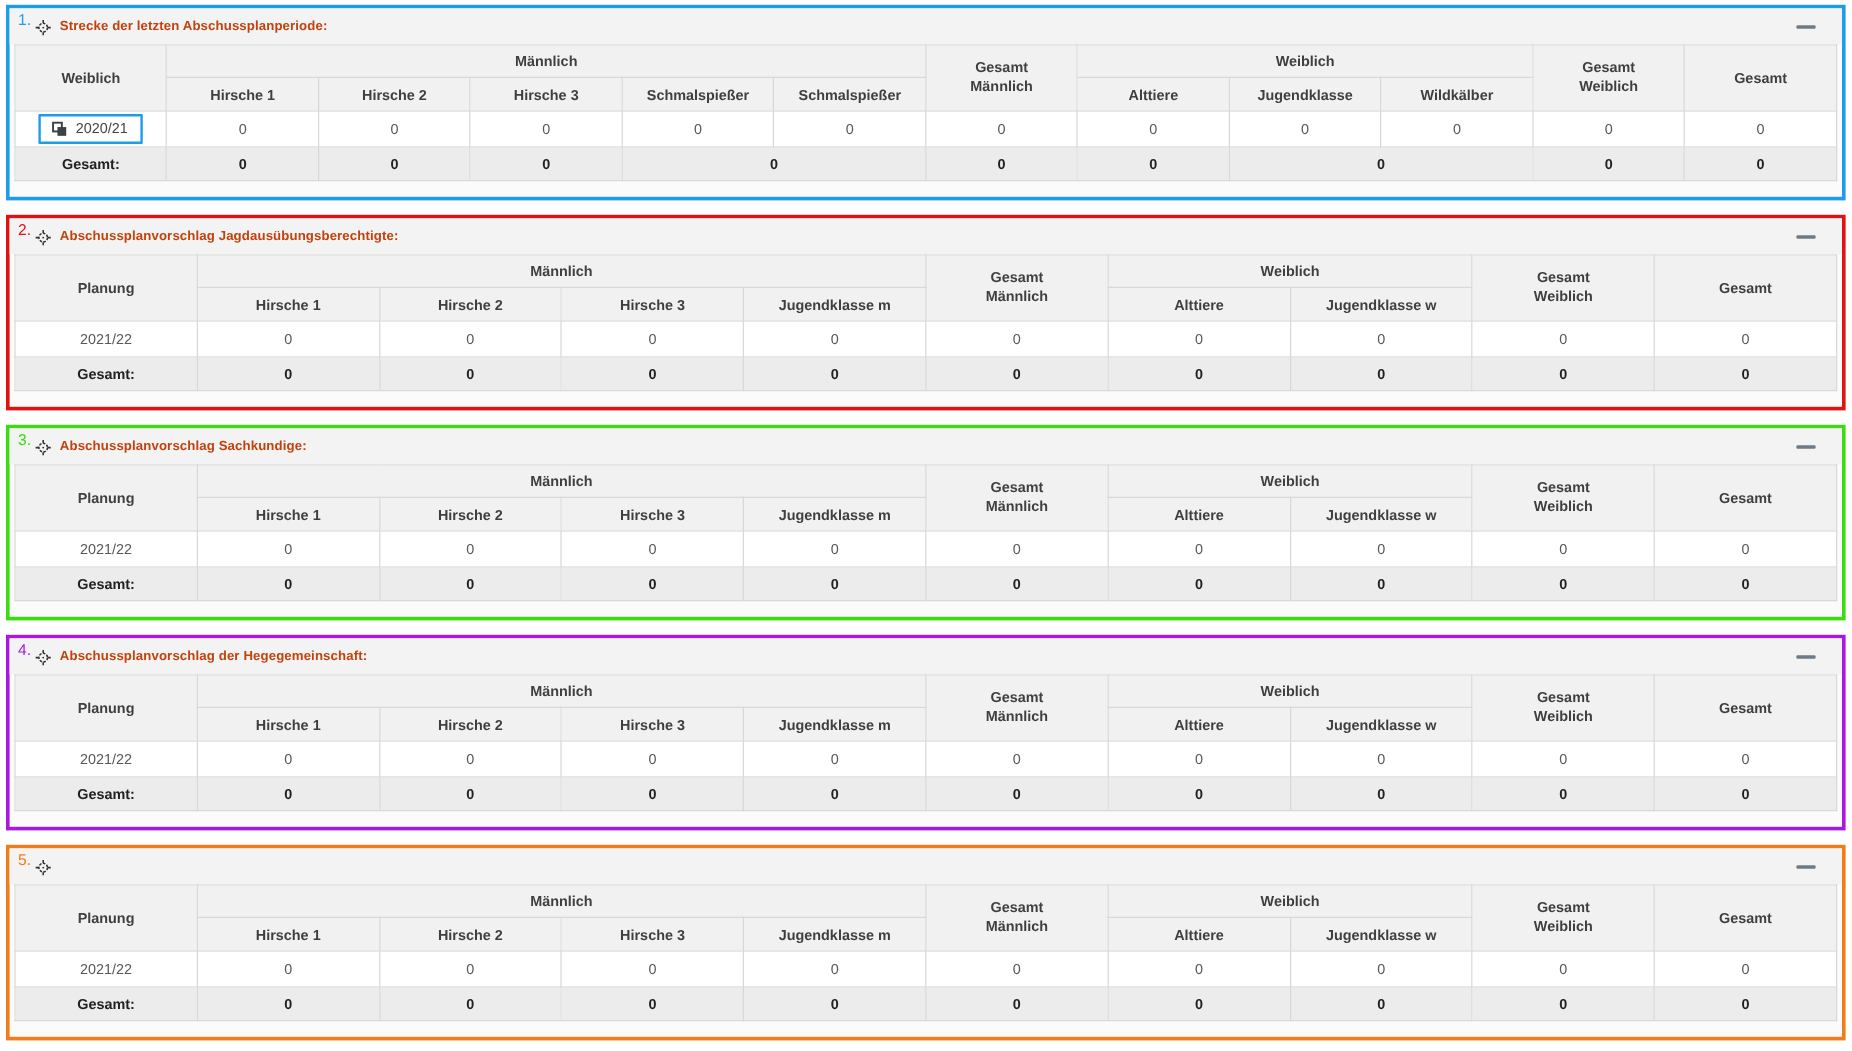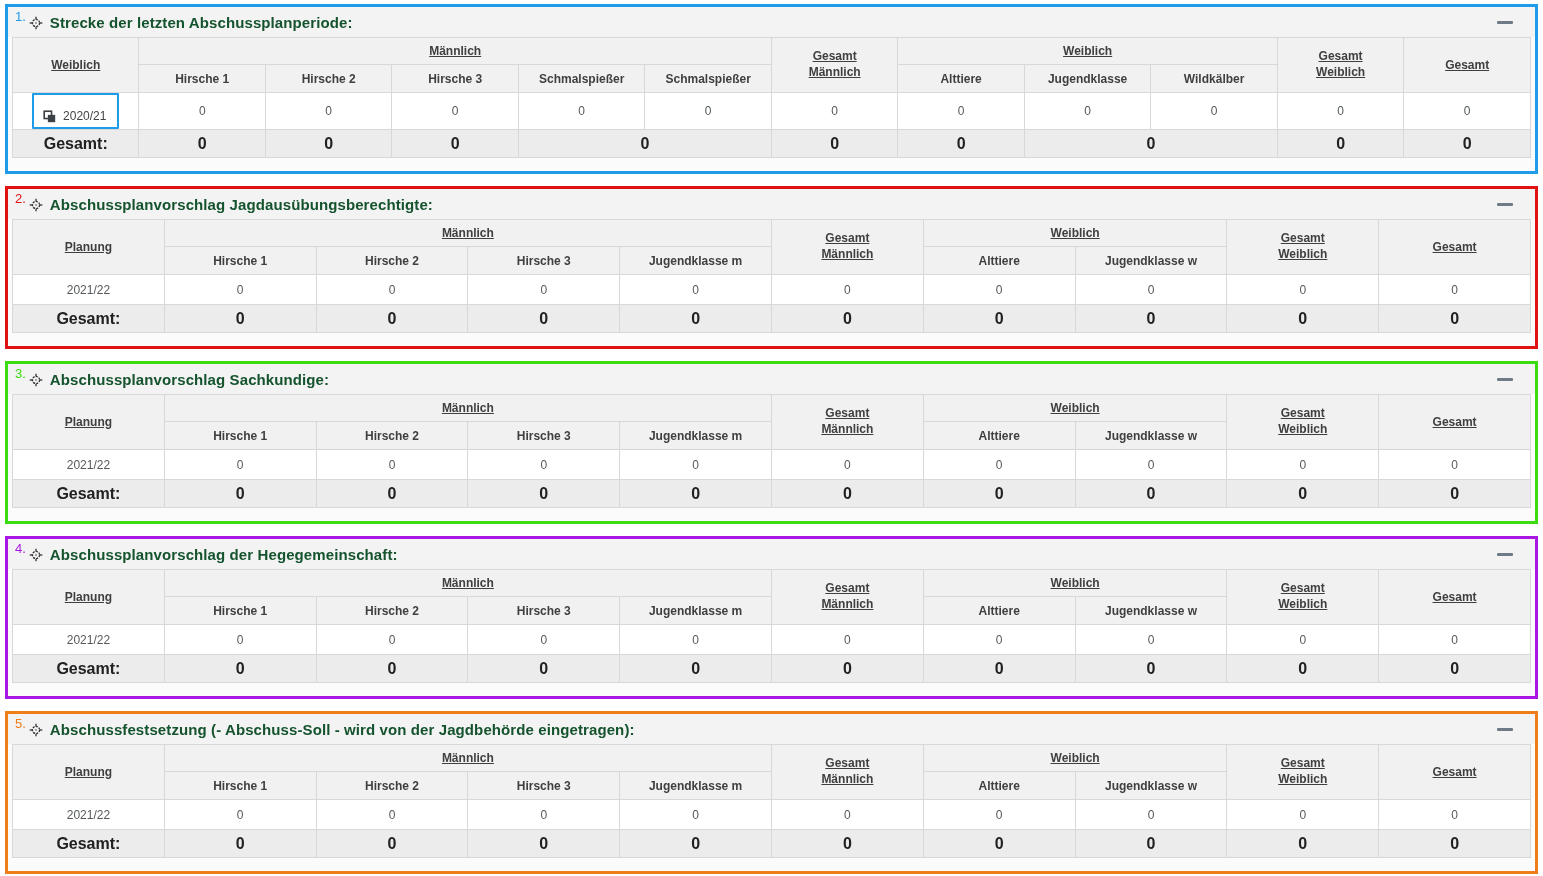--- a/index.html
+++ b/index.html
@@ -5,36 +5,36 @@
   * { box-sizing: border-box; }
   html,body { margin:0; padding:0; background:#fff; }
   body { font-family:"Liberation Sans", sans-serif; width:1543px; }
   .page { padding:4px 5px 0 5px; }
 
   .panel { border:3px solid var(--accent,#888); background:#fbfbfb; margin-bottom:12px; }
 
   .panel-head { display:flex; align-items:center; height:30px; padding:0 10px 0 7px; background:#f3f3f3; }
   .panel-num { font-size:13px; color:var(--accent); align-self:flex-start; line-height:1; margin:3px 2px 0 0; }
   .drag-icon { display:inline-flex; margin:1px 7px 0 1px; cursor:move; }
-  .panel-title { font-size:15px; font-weight:700; color:#14532d; letter-spacing:.1px; }
+  .panel-title { font-size:11px; font-weight:700; color:#c2410c; letter-spacing:.1px; }
   .collapse-btn { margin-left:auto; margin-right:10px; border:none; background:transparent; padding:5px 2px; cursor:pointer; display:inline-flex; }
   .dash { display:block; width:16px; height:3px; background:#6e7b87; border-radius:1px; }
 
   table.plan { width:calc(100% - 8px); margin:0 4px; border-collapse:collapse; table-layout:fixed; background:#fff; }
   .plan th, .plan td { border:1px solid #d8d8d8; text-align:center; padding:0; overflow:hidden; }
   .plan th { background:#f1f1f1; font-weight:700; font-size:12px; color:#3f3f3f; }
-  .group-row th { height:27px;text-decoration:underline; }
+  .group-row th { height:27px; }
   .leaf-row th { height:28px; }
   .two-line { white-space:pre-line; line-height:1.3; }
   .data-row td { height:30px; background:#fff; color:#55595c; font-size:12px; }
-  .total-row td { height:28px; background:#ececec; color:#212121; font-size:16px; font-weight:700; }
+  .total-row td { height:28px; background:#ececec; color:#212121; font-size:12px; font-weight:700; }
   .panel-body { padding-bottom:13px; }
 
   .copy-btn { display:inline-flex; align-items:center; gap:7px; border:2px solid #1e9be9; background:#fff;
-              color:#444; font-size:12px; font-family:inherit; padding:14px 11px 4px 9px; cursor:pointer; border-radius:1px; }
+              color:#444; font-size:12px; font-family:inherit; padding:3px 11px 4px 9px; cursor:pointer; border-radius:1px; }
 </style>
 </head>
 <body>
 
 <div class="page">
 
   <section class="panel" style="--accent: #1e9be9;">
     <div class="panel-head">
       <span class="panel-num">1.</span>
       <span class="drag-icon">
@@ -376,21 +376,20 @@
       <span class="drag-icon">
         <svg width="14" height="14" viewBox="0 0 16 16" fill="none" stroke="#333" stroke-width="1.5">
           <circle cx="8" cy="8" r="4.1" stroke-dasharray="2.4 1.3"></circle>
           <line x1="8" y1="0.8" x2="8" y2="3.6"></line>
             <line x1="8" y1="12.4" x2="8" y2="15.2"></line>
           <line x1="0.8" y1="8" x2="3.6" y2="8"></line>
             <line x1="12.4" y1="8" x2="15.2" y2="8"></line>
           <circle cx="8" cy="8" r="0.9" fill="#333" stroke="none"></circle>
         </svg>
       </span>
-      <span class="panel-title">Abschussfestsetzung (- Abschuss-Soll - wird von der Jagdbehörde eingetragen):</span>
       <button class="collapse-btn">
         <span class="dash"></span>
       </button>
     </div>
     <div class="panel-body">
       <table class="plan">
         <colgroup>
           <col style="width:10%">
             <col style="width:10%">
             <col style="width:10%">

